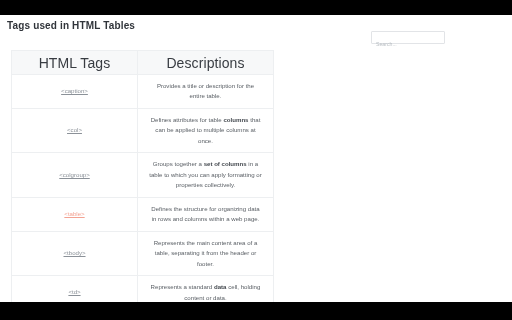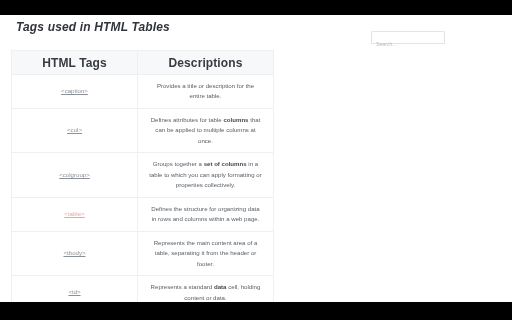--- a/index.html
+++ b/index.html
@@ -36,28 +36,27 @@
     position: absolute;
     top: 15px;
     left: 0;
     width: 512px;
     height: 287px;
     background: #ffffff;
   }
 
   #page-title {
     position: absolute;
-    left: 16px;
+    left: 7px;
     top: 5px;
-    font-size: 12px;
+    font-size: 10px;
     font-weight: 600;
     color: #30343a;
     letter-spacing: 0.15px;
     white-space: nowrap;
-    font-style: italic;
   }
 
   
   #search-wrap {
     position: absolute;
     left: 371px;
     top: 16px;
     width: 74px;
     height: 13px;
     border: 1px solid #e2e4e7;
@@ -91,22 +90,22 @@
   }
   #tags-table th,
   #tags-table td {
     border: 1px solid #edeff1;
     box-sizing: border-box;
     vertical-align: middle;
   }
   #tags-table thead th {
     background: #f7f8f9;
     height: 24px;
-    font-size: 12px;
-    font-weight: 700;
+    font-size: 14px;
+    font-weight: 400;
     color: #383c42;
     text-align: center;
     letter-spacing: 0.1px;
   }
   #tags-table thead th.col-tag { width: 126px; }
   #tags-table thead th.col-desc { width: 136px; }
 
   #tags-table tbody td {
     padding: 6px 9px;
     text-align: center;

